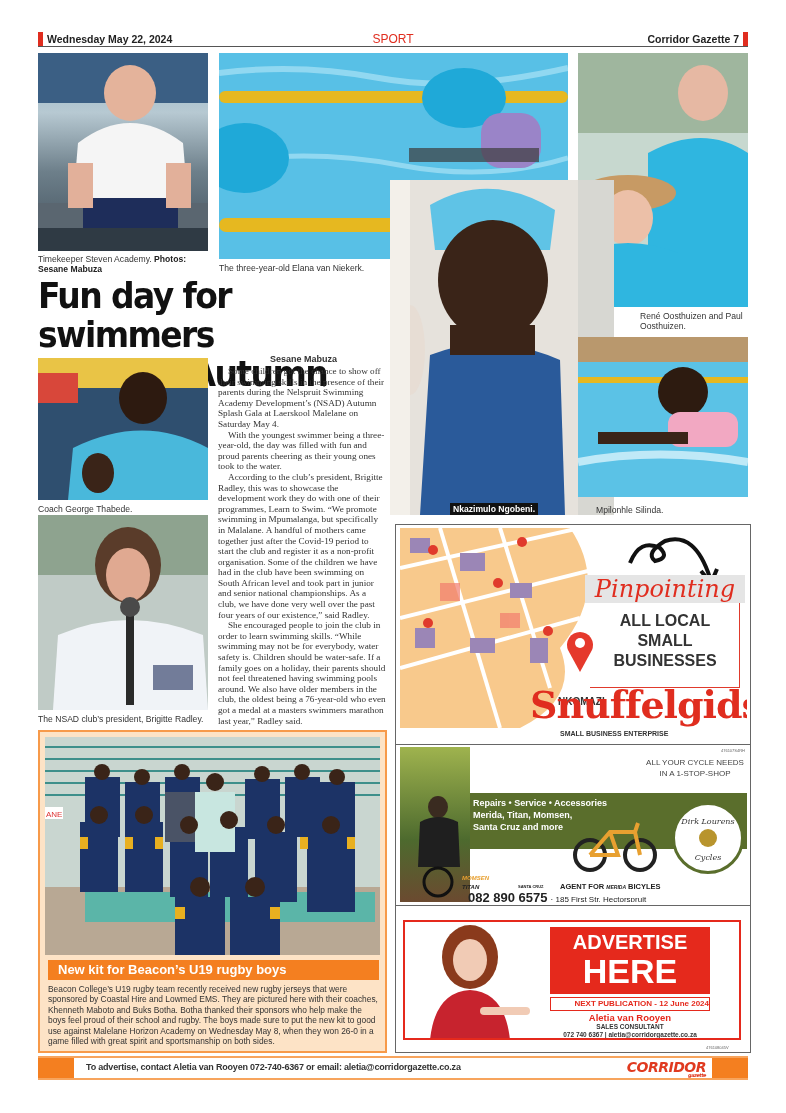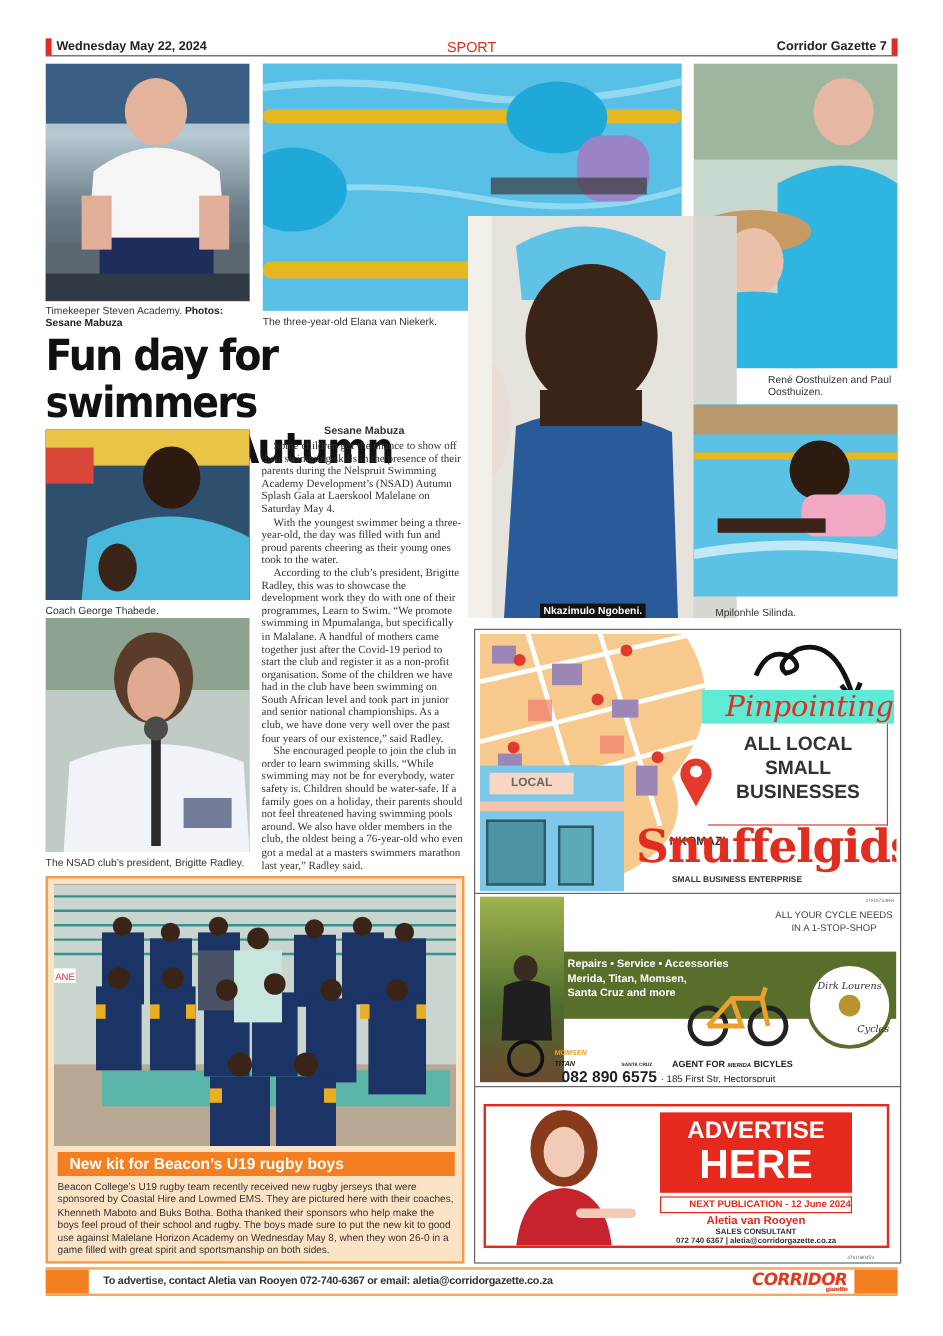--- a/index.html
+++ b/index.html
@@ -247,36 +247,30 @@
         <rect x="100" y="85" width="20" height="15"></rect>
     </g>
     <g fill="#e03a2c">
       <circle cx="33" cy="22" r="5"></circle>
         <circle cx="122" cy="14" r="5"></circle>
       <circle cx="98" cy="55" r="5"></circle>
         <circle cx="28" cy="95" r="5"></circle>
         <circle cx="148" cy="103" r="5"></circle>
     </g>
   </svg>
-  <div class="abs" style="left:0;top:110px;width:120px;height:105px;background:#7dc7e8">
-    <div class="abs" style="left:8px;top:6px;width:70px;height:18px;background:#f9d6c4;color:#666;font-weight:bold;font-size:10px;text-align:center;line-height:18px">LOCAL</div>
-    <div class="abs" style="left:0;top:30px;width:120px;height:8px;background:#f4c2ad"></div>
-    <div class="abs" style="left:5px;top:45px;width:50px;height:55px;background:#4e93a5;border:2px solid #2a5a66"></div>
-    <div class="abs" style="left:65px;top:50px;width:30px;height:50px;background:#5aa8b8;border:2px solid #2a5a66"></div>
-  </div>
   <svg class="abs" style="left:225px;top:5px" width="95" height="55" viewBox="0 0 95 55">
     <path d="M5 30 Q15 5 35 15 Q45 25 30 28 Q20 20 40 8 Q70 -2 85 45" stroke="#111" stroke-width="4" fill="none"></path>
     <path d="M76 38 L86 50 L92 36" stroke="#111" stroke-width="4" fill="none"></path>
   </svg>
   <svg class="abs" style="left:165px;top:100px" width="30" height="45" viewBox="0 0 30 45">
     <path d="M15 44 L3 22 A13 13 0 1 1 27 22 Z" fill="#e5392c"></path>
       <circle cx="15" cy="15" r="5" fill="#fff"></circle>
   </svg>
   <div class="abs" style="left:190px;top:60px;width:150px;height:100px;border:1px solid #e03a2c;border-left:none">
-    <div class="abs" style="left:-5px;top:-14px;width:160px;text-align:right;font-family:'DejaVu Serif',serif;font-style:italic;font-size:24px;color:#e02d1f;background:#5eead4">Pinpointing</div>
+    <div class="abs" style="left:-5px;top:-14px;width:160px;text-align:center;font-family:'DejaVu Serif',serif;font-style:italic;font-size:24px;color:#e02d1f;background:#e5e5e5">Pinpointing</div>
     <div class="abs" style="left:0;top:22px;width:150px;text-align:center;font-weight:bold;font-size:16px;line-height:20px;color:#333">
       <div>ALL LOCAL</div>
       <div>SMALL</div>
       <div>BUSINESSES</div>
     </div>
   </div>
   <div class="abs" style="left:130px;top:162px;width:215px;height:50px">
     <div class="abs" style="left:28px;top:6px;font-weight:bold;font-size:10px;color:#333">NKOMAZI</div>
     <div class="abs" style="left:0;top:-8px;font-family:'DejaVu Serif',serif;font-weight:bold;font-size:38px;color:#e02d1f;letter-spacing:-1px">Snuffelgids</div>
     <div class="abs" style="left:30px;top:40px;font-weight:bold;font-size:7px;color:#333;background:#fff">SMALL BUSINESS ENTERPRISE</div>
@@ -305,21 +299,21 @@
     <div>Santa Cruz and more</div>
   </div>
   <svg class="abs" style="left:170px;top:70px" width="90" height="55" viewBox="0 0 90 55">
     <circle cx="20" cy="38" r="15" stroke="#222" stroke-width="4" fill="none"></circle>
     <circle cx="70" cy="38" r="15" stroke="#222" stroke-width="4" fill="none"></circle>
     <path d="M20 38 L40 15 L65 15 L70 38 M40 15 L48 38 L20 38 M65 15 L68 6" stroke="#e8a030" stroke-width="4" fill="none"></path>
   </svg>
   <div class="abs" style="left:272px;top:55px;width:72px;height:72px;border-radius:50%;background:#fff;border:3px solid #5a6e2c">
     <div class="abs" style="left:0;top:12px;width:66px;text-align:center;font-family:'DejaVu Serif',serif;font-style:italic;font-size:8px;color:#333">Dirk Lourens</div>
     <div class="abs" style="left:24px;top:24px;width:18px;height:18px;border-radius:50%;background:#b8942d"></div>
-    <div class="abs" style="left:0;top:48px;width:66px;text-align:right;font-family:'DejaVu Serif',serif;font-style:italic;font-size:8px;color:#333">Cycles</div>
+    <div class="abs" style="left:0;top:48px;width:66px;text-align:center;font-family:'DejaVu Serif',serif;font-style:italic;font-size:8px;color:#333">Cycles</div>
   </div>
   <div class="abs" style="left:62px;top:128px;font-weight:bold;font-style:italic;font-size:6px;color:#222">
     <span style="color:#e8a030">MOMSEN</span>
   </div>
   <div class="abs" style="left:62px;top:137px;font-weight:bold;font-style:italic;font-size:6px;color:#222">TITAN</div>
   <div class="abs" style="left:118px;top:137px;font-weight:bold;font-size:4px;color:#222">SANTA CRUZ</div>
   <div class="abs" style="left:160px;top:135px;font-weight:bold;font-size:7.5px;color:#222">
     <span>AGENT FOR</span>
     <i style="font-size:5px">MERIDA</i>
     <span>BICYLES</span>

